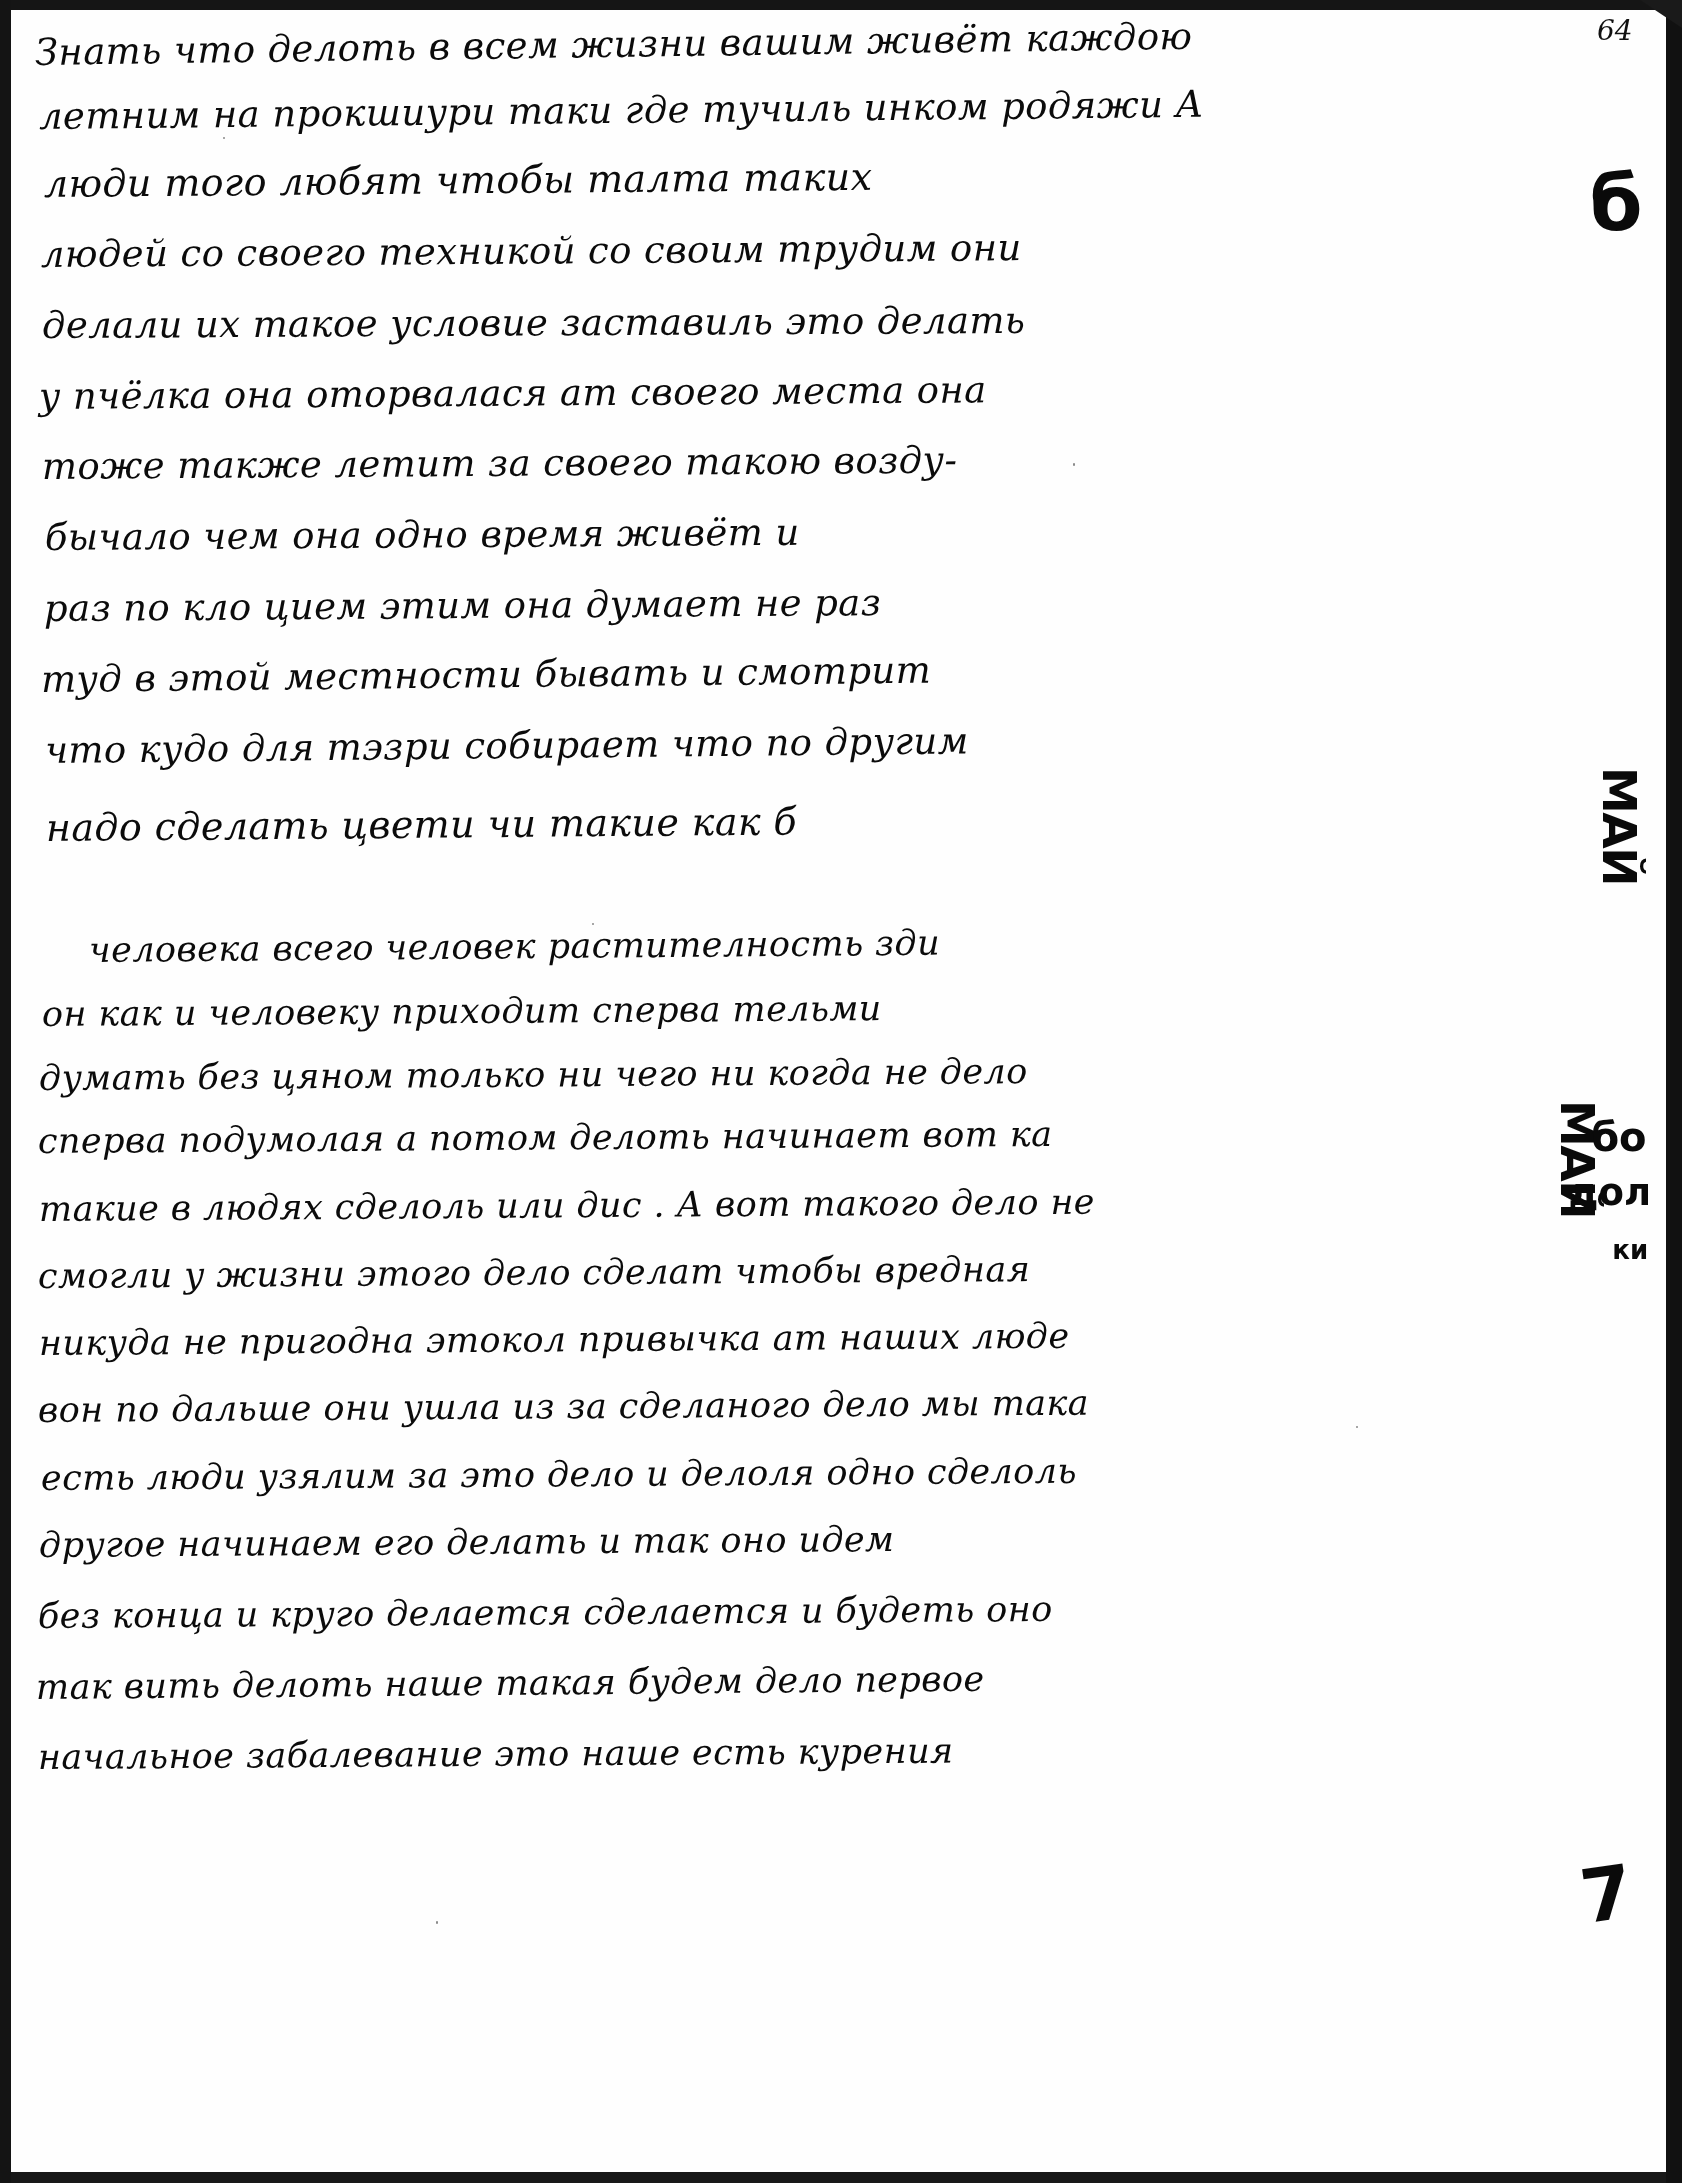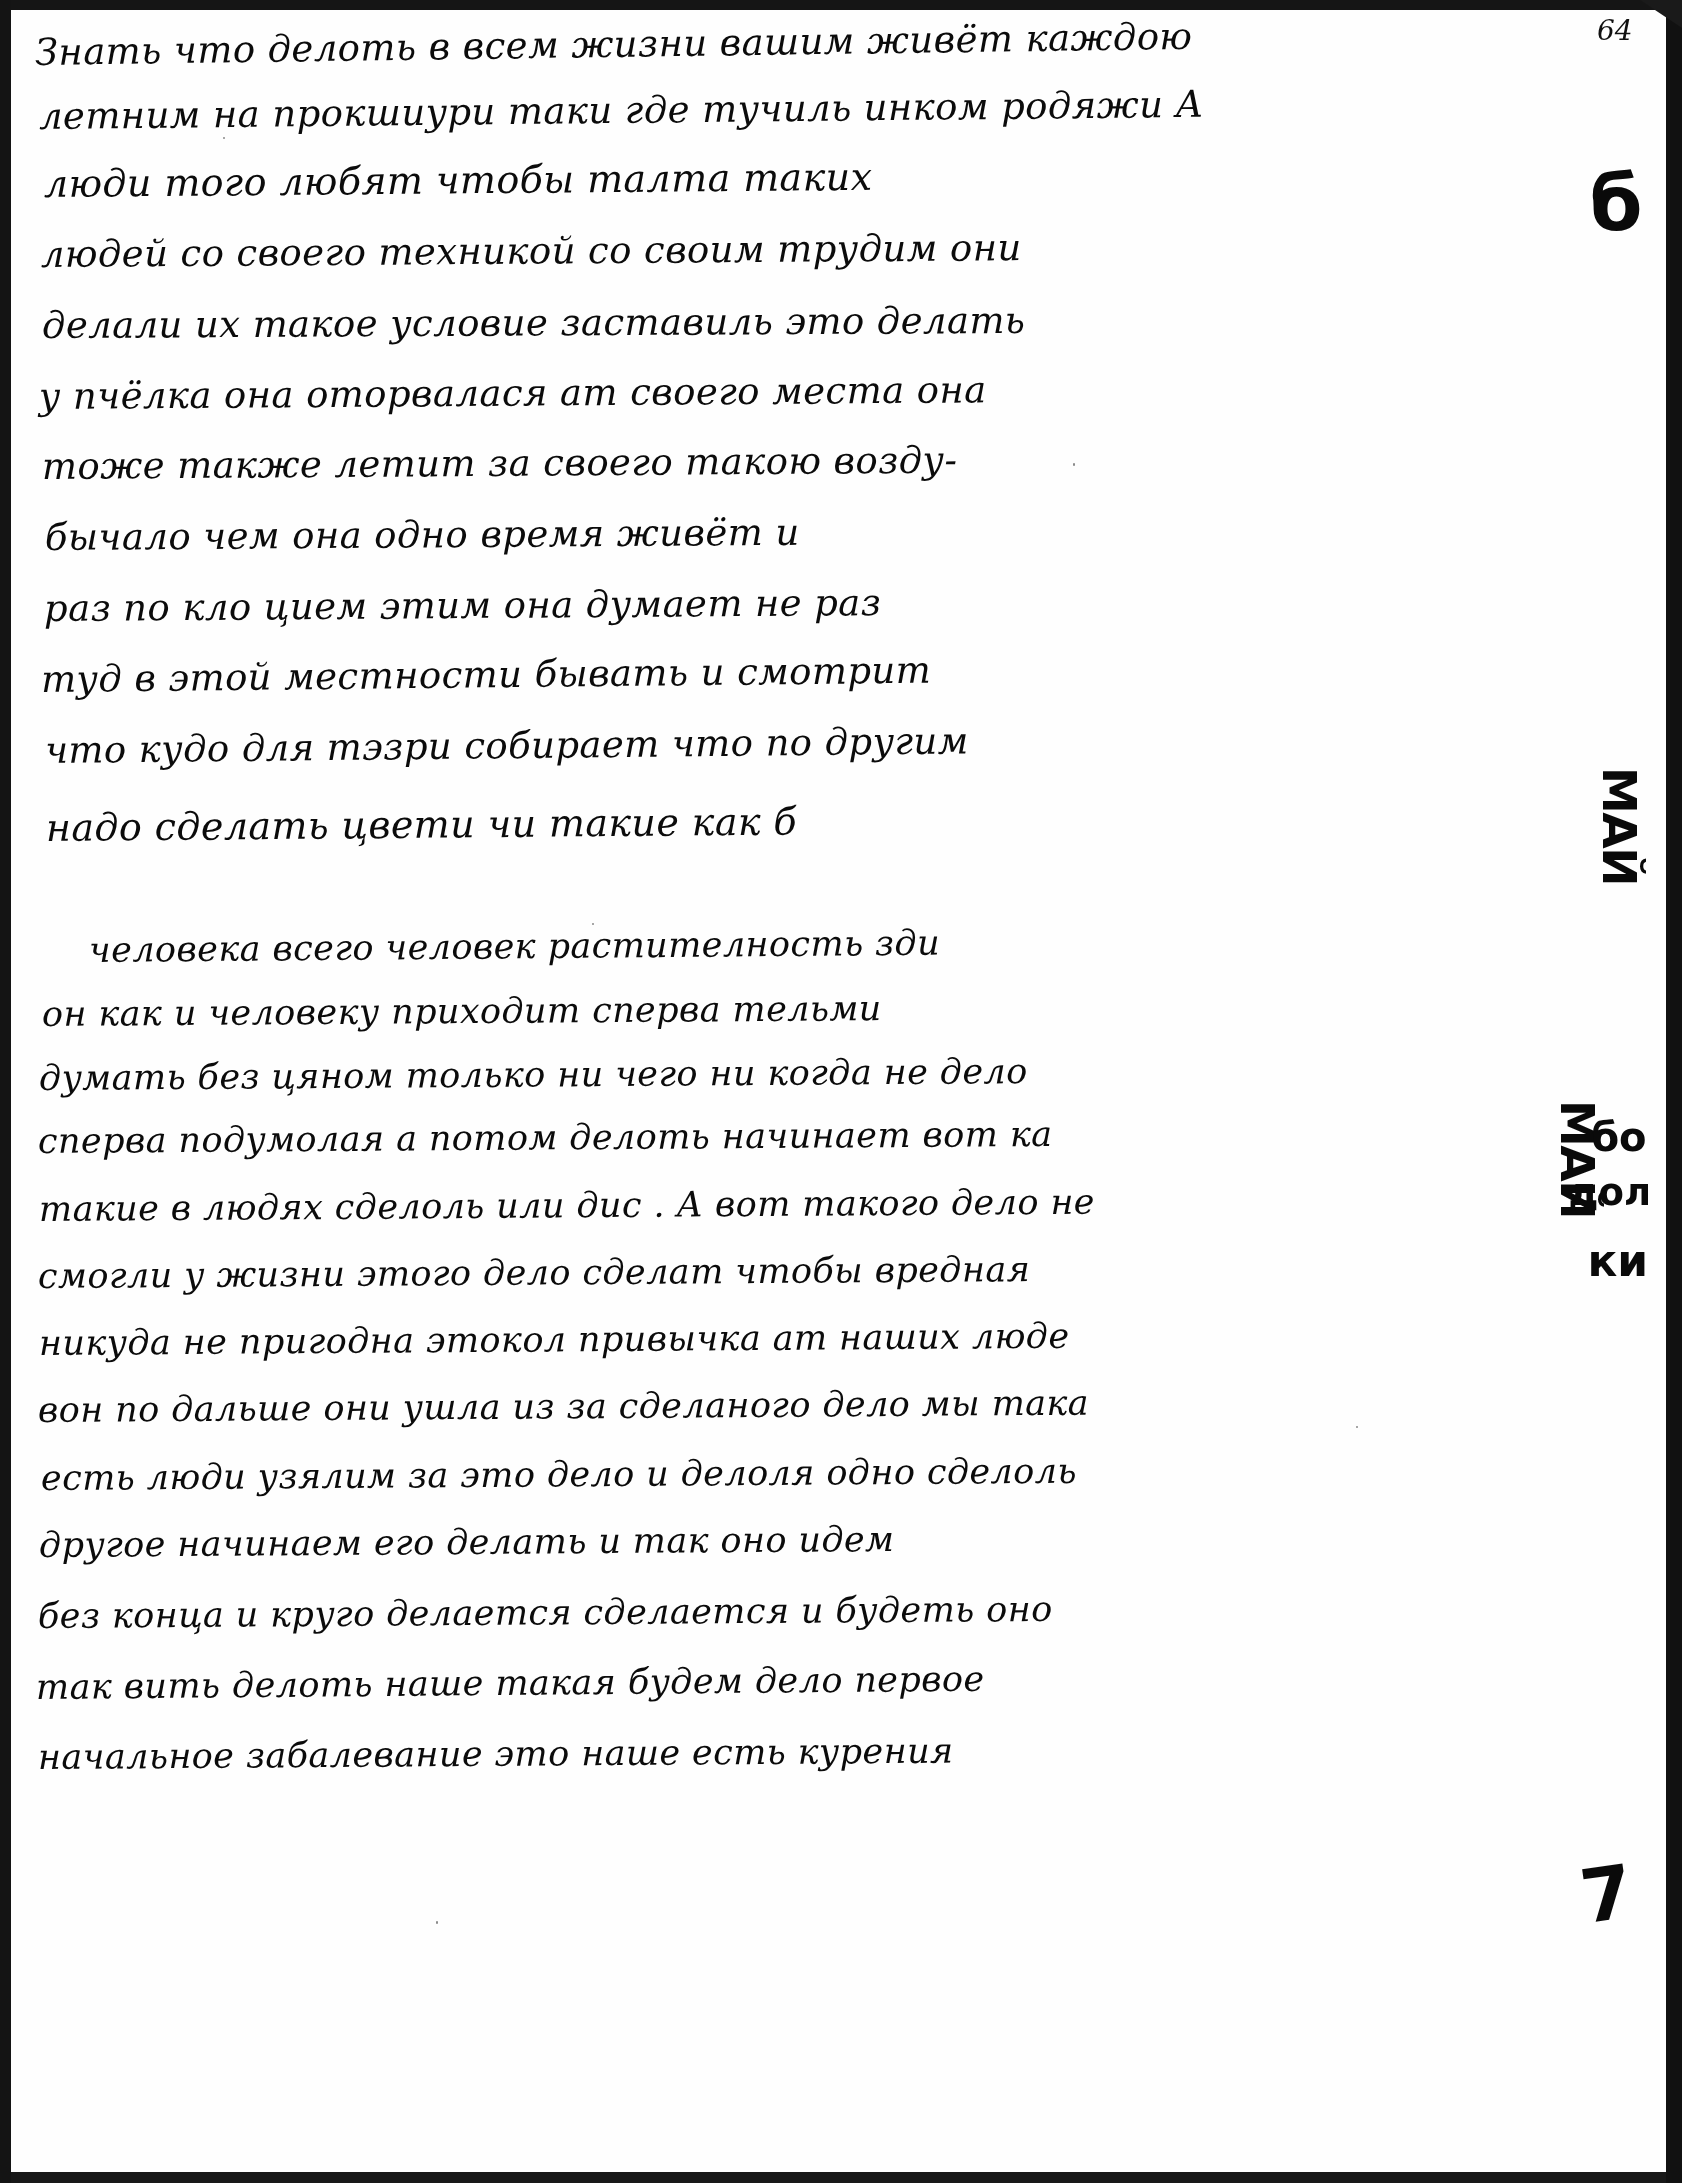--- a/index.html
+++ b/index.html
@@ -118,21 +118,21 @@
     margin-left: 8px;
   }
   .m-dol {
     right: 15.6px;
     top: 1161px;
     font-size: 37px;
   }
   .m-ki {
     right: 18.4px;
     top: 1225px;
-    font-size: 44px;
+    font-size: 26px;
   }
   .m-7 {
     right: 34px;
     top: 1841px;
     font-size: 74px;
     transform: rotate(-8deg);
   }
   
   .speckle {
     position: absolute;

